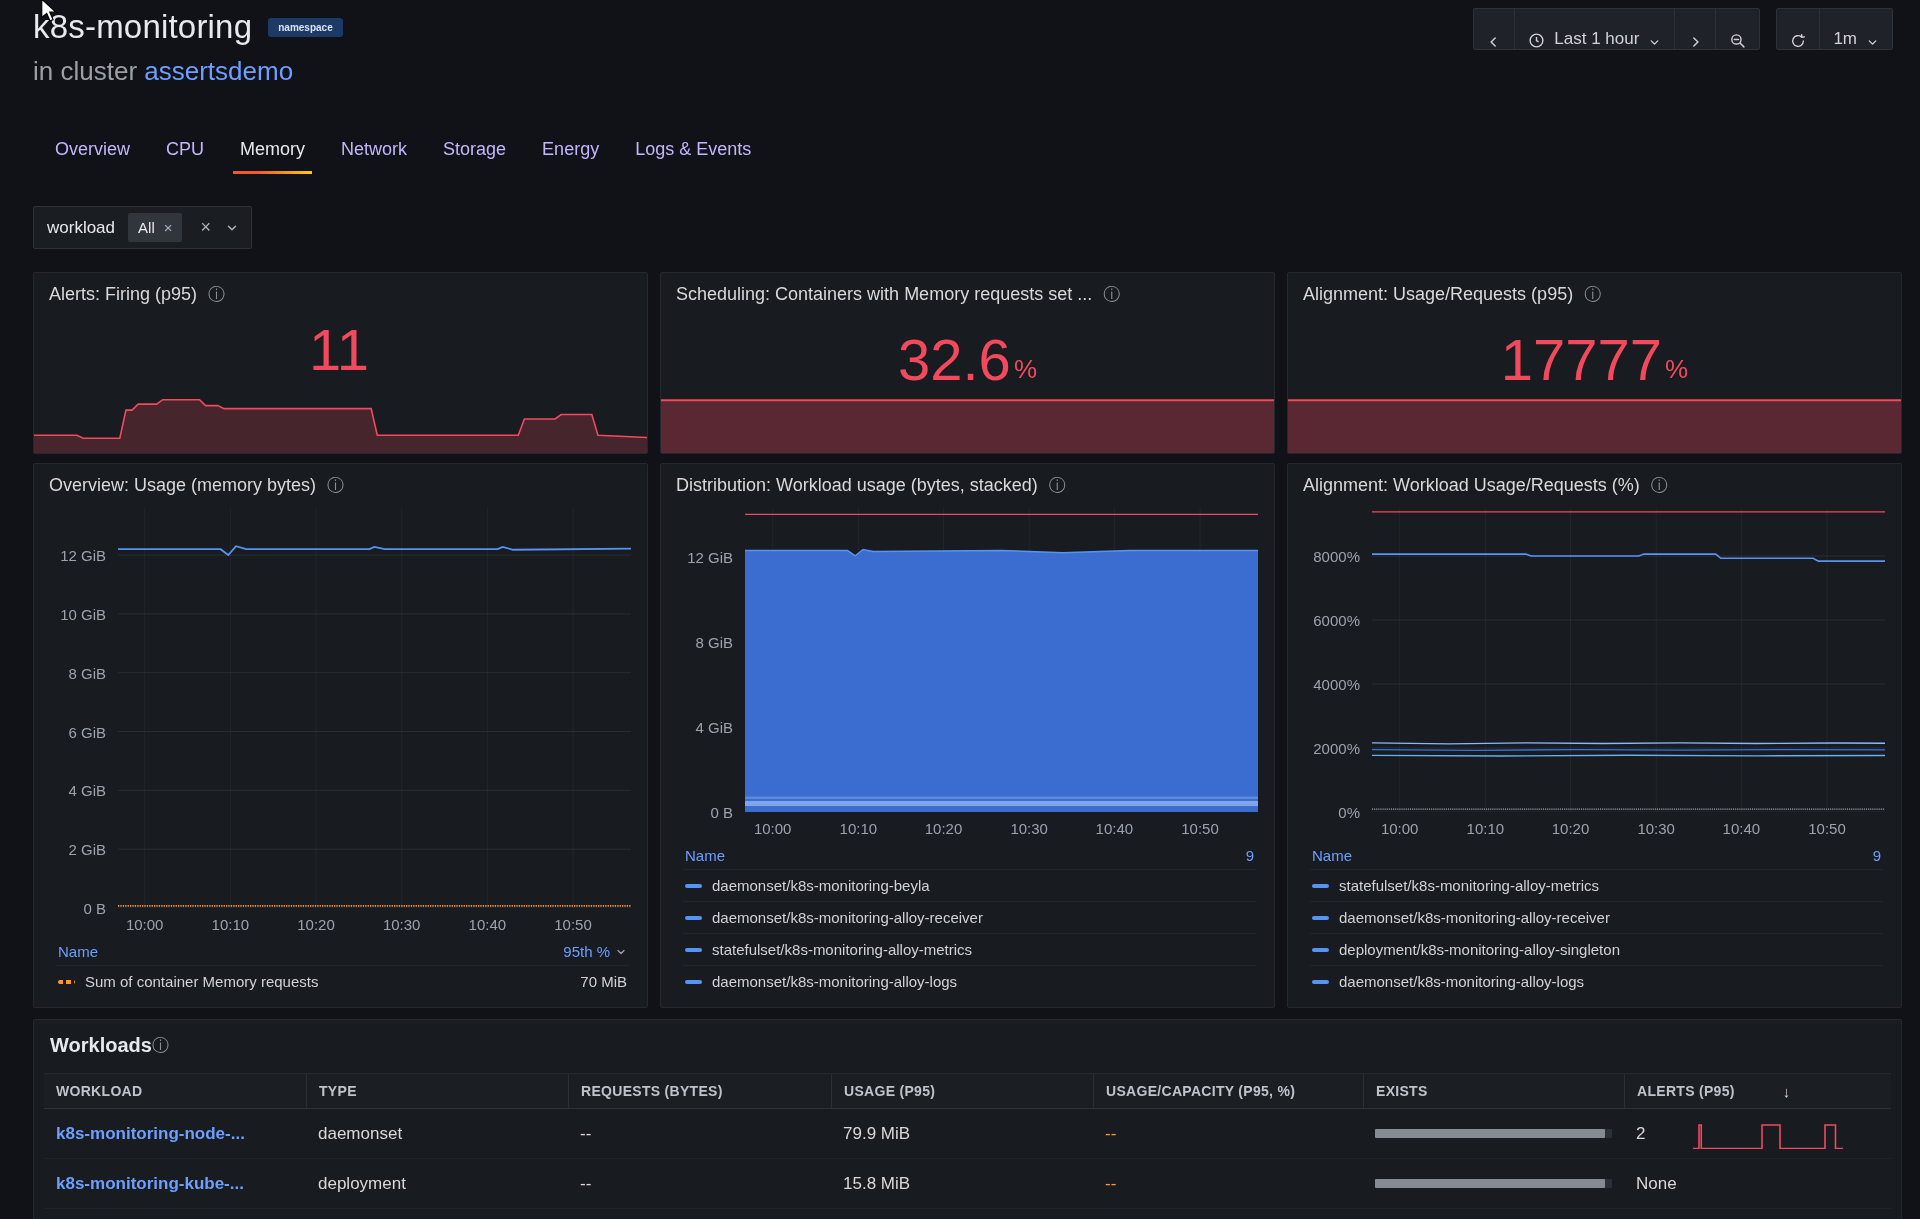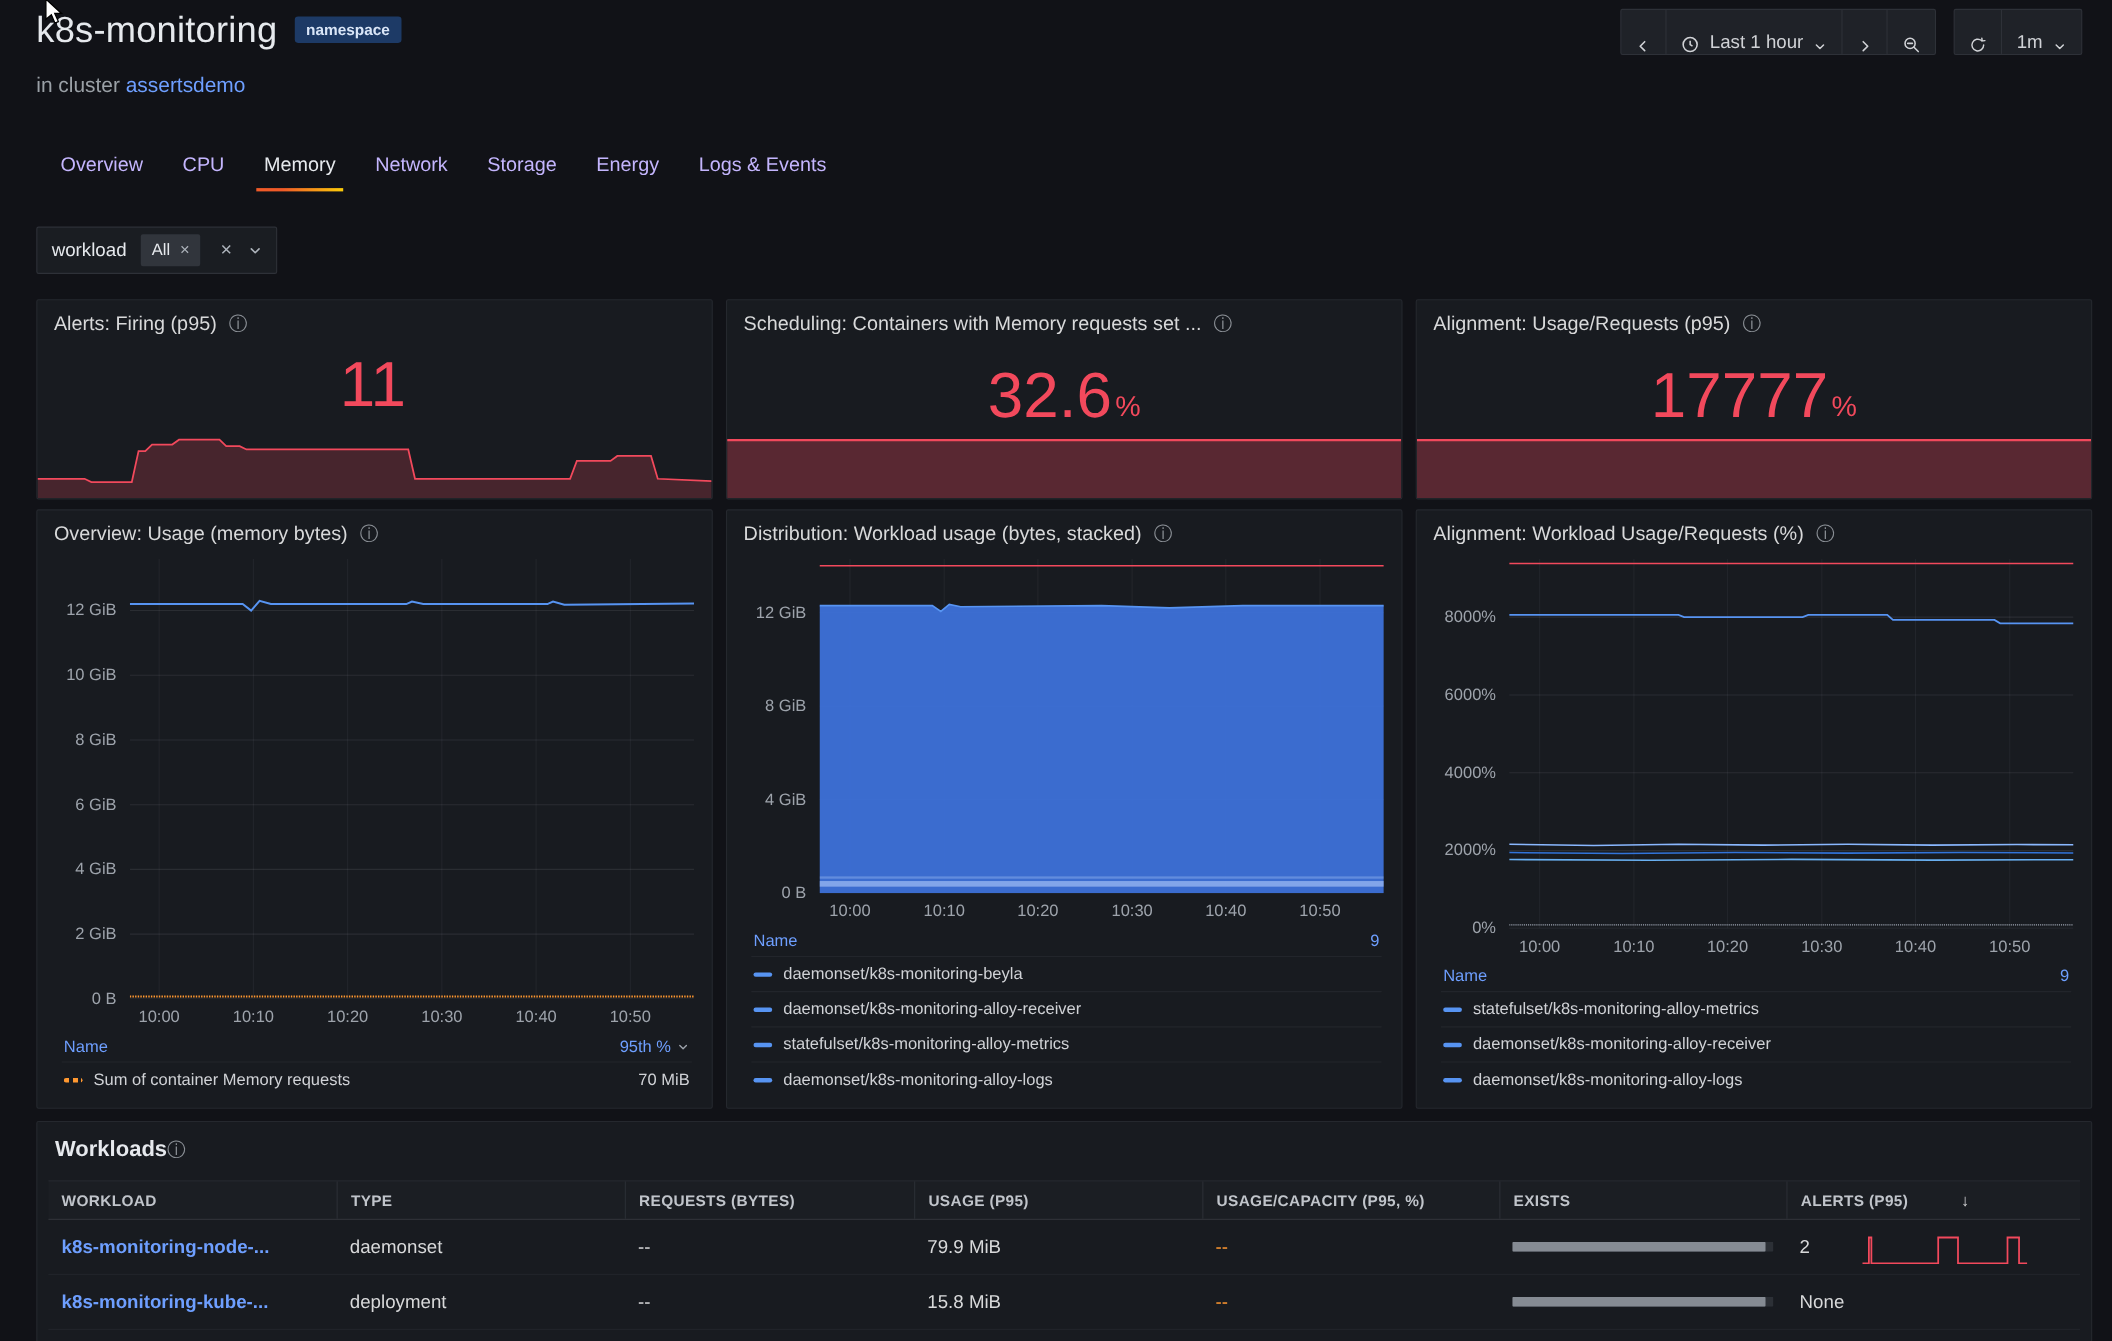--- a/index.html
+++ b/index.html
@@ -4,22 +4,22 @@
 <style>
   *{box-sizing:border-box;margin:0;padding:0}
   html,body{width:1920px;height:1219px;overflow:hidden}
   body{background:#111217;font-family:"Liberation Sans",sans-serif;color:#D8D9DA;position:relative}
   button{font-family:inherit;cursor:pointer}
 
   
   .page-header{position:absolute;left:33px;top:8px}
   .title-row{display:flex;align-items:center;gap:16px}
   .page-title{font-size:33px;font-weight:500;color:#E6E9ED;letter-spacing:.2px}
-  .badge{background:#1d3a66;color:#d9e5f7;font-size:14px;font-weight:600;padding:4px 10px;border-radius:3px}
-  .subtitle{margin-top:22px;font-size:19px;color:#9aa0a6}
+  .badge{background:#1d3a66;color:#d9e5f7;font-size:10px;font-weight:600;padding:4px 10px;border-radius:3px}
+  .subtitle{margin-top:10px;font-size:26px;color:#9aa0a6}
   .subtitle .cluster-link{color:#6E9FFF;cursor:pointer}
 
   
   .timebar{position:absolute;top:8px;right:27px;display:flex;gap:16px}
   .btn-group{display:flex;border:1px solid #2E3138;border-radius:2px;background:#1F2228;overflow:hidden}
   .tb-btn{display:flex;align-items:flex-end;gap:9px;height:40px;padding:0 13px;background:transparent;border:none;color:#D0D2D6;font-size:17px;border-left:1px solid #2E3138}
   .tb-btn:first-child{border-left:none}
   .tb-btn svg{flex:none}
 
   
@@ -418,20 +418,24 @@
               <span>9</span>
             </span>
           </div>
           <div class="legend-row">
             <span class="sw" style="--c: #5794F2; background: rgb(87, 148, 242);"></span>
             <span class="lab">statefulset/k8s-monitoring-alloy-metrics</span>
           </div>
           <div class="legend-row">
             <span class="sw" style="--c: #5794F2; background: rgb(87, 148, 242);"></span>
             <span class="lab">daemonset/k8s-monitoring-alloy-receiver</span>
+          </div>
+          <div class="legend-row">
+            <span class="sw" style="--c: #5794F2; background: rgb(87, 148, 242);"></span>
+            <span class="lab">deployment/k8s-monitoring-alloy-singleton</span>
           </div>
           <div class="legend-row">
             <span class="sw" style="--c: #5794F2; background: rgb(87, 148, 242);"></span>
             <span class="lab">daemonset/k8s-monitoring-alloy-logs</span>
           </div>
         </div>
     </div>
   </section>
 </div>
 

